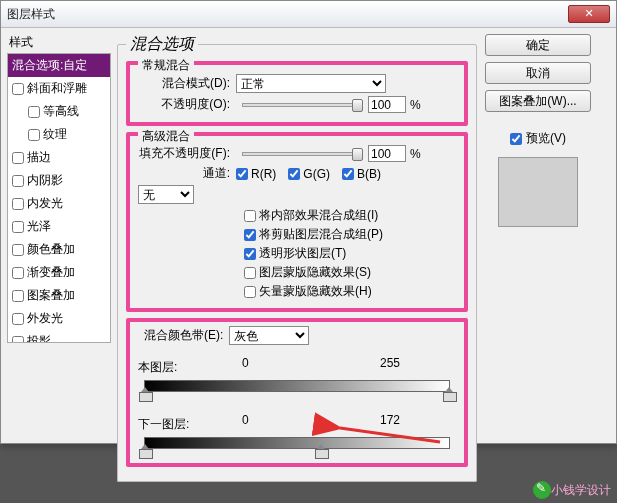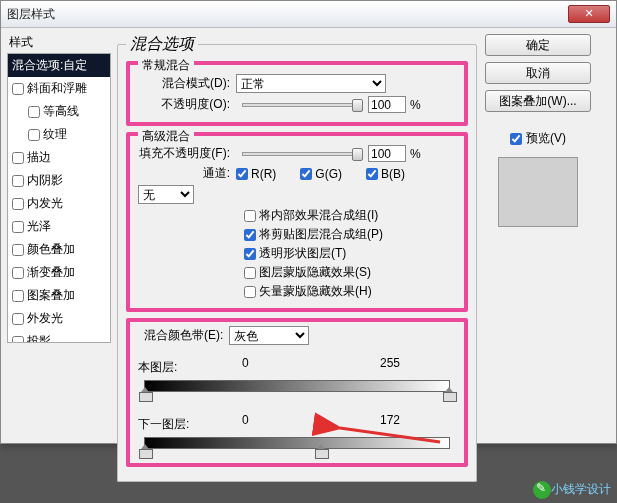--- a/index.html
+++ b/index.html
@@ -6,58 +6,58 @@
 body { font-family: "Microsoft YaHei", SimSun, sans-serif; font-size: 12px; background: #555; width: 617px; height: 503px; position: relative; overflow: hidden; }
 .window { position: absolute; left: 0; top: 0; width: 617px; height: 444px; background: #f0f0f0; border: 1px solid #888; box-shadow: 0 2px 8px rgba(0,0,0,.3); }
 .titlebar { height: 27px; background: linear-gradient(#fff,#e4e8ee); display: flex; align-items: center; padding: 0 6px; border-bottom: 1px solid #bbb; }
 .titlebar .title { flex: 1; font-size: 12px; color: #222; }
 .close-btn { width: 42px; height: 18px; background: linear-gradient(#d77a7a,#c23a3a); border: 1px solid #8a2a2a; border-radius: 2px; color: #fff; text-align: center; font-size: 11px; line-height: 15px; cursor: pointer; }
 .content { display: flex; padding: 6px; gap: 6px; height: calc(100% - 27px); }
 .left-panel { width: 104px; }
 .left-panel .panel-title { font-size: 12px; margin-bottom: 2px; padding-left: 2px; }
 .styles-list { border: 1px solid #aaa; background: #fff; height: 290px; overflow: hidden; }
 .style-item { padding: 3px 4px; display: flex; align-items: center; gap: 3px; cursor: pointer; }
-.style-item.selected { background: #0f172a; color: #fff; }
+.style-item.selected { background: #701a75; color: #fff; }
 .style-item input[type=checkbox] { width: 12px; height: 12px; }
 .style-item.indent { padding-left: 20px; }
 .center-panel { width: 360px; }
 fieldset { border: 1px solid #bbb; border-radius: 2px; padding: 6px 8px 8px 8px; margin-bottom: 6px; background: #f0f0f0; }
 legend { font-size: 16px; padding: 0 4px; font-style: italic; }
 .sub-group { border: 4px solid #ec4899; border-radius: 2px; padding: 6px 8px; margin-bottom: 6px; position: relative; }
 .sub-group .sub-legend { position: absolute; top: -8px; left: 8px; background: #f0f0f0; padding: 0 4px; font-size: 12px; }
 .row { display: flex; align-items: center; margin: 3px 0; }
 .row label.rlabel { width: 98px; text-align: right; padding-right: 6px; }
 select { border: 1px solid #888; background: #fff; font-size: 12px; height: 19px; }
 .slider { flex: 0 0 120px; height: 4px; background: #ddd; border: 1px solid #999; position: relative; margin: 0 6px; }
 .slider .thumb { position: absolute; top: -5px; width: 11px; height: 13px; background: linear-gradient(#fafafa,#ccc); border: 1px solid #777; border-radius: 2px; }
 input.num { width: 38px; height: 17px; border: 1px solid #888; text-align: left; padding-left: 2px; font-size: 12px; }
 .chk-row { display: flex; align-items: center; gap: 3px; }
 input[type=checkbox] { width: 12px; height: 12px; }
 input[type=checkbox].checked-blue { accent-color: #2a6bd4; }
-.channels { display: flex; gap: 24px; align-items: center; }
+.channels { display: flex; gap: 12px; align-items: center; }
 .knockout-opts { margin-left: 106px; }
 .knockout-opts .chk-row { margin: 2px 0; }
 .blend-if { }
 .gradient-block { margin: 4px 0 8px; }
 .grad-labels { display: flex; align-items: center; }
 .grad-labels .gl-name { width: 104px; padding-right: 8px; margin-top: 10px; }
 .grad-labels .gl-min { width: 48px; text-align: left; }
 .grad-labels .gl-max { width: 48px; text-align: left; margin-left: 90px; }
 .grad-bar { position: relative; height: 12px; margin: 4px 6px 0 6px; border: 1px solid #666; }
 .grad-black { background: linear-gradient(to right,#000,#fff); }
 .grad-stop { position: absolute; width: 12px; height: 10px; bottom: -11px; }
 .grad-stop::before { content:""; position:absolute; left:2px; top:-5px; border-left:4px solid transparent; border-right:4px solid transparent; border-bottom:5px solid #888; }
 .grad-stop::after { content:""; position:absolute; left:0; top:0; width:12px; height:8px; background:#ddd; border:1px solid #666; }
 .right-panel { width: 110px; display: flex; flex-direction: column; gap: 6px; align-items: center; }
 .btn { width: 106px; height: 22px; border: 1px solid #888; background: linear-gradient(#fafafa,#e2e2e2); border-radius: 3px; font-size: 12px; cursor: pointer; }
 .preview-chk { display: flex; align-items: center; gap: 4px; margin-top: 12px; }
 .preview-box { width: 80px; height: 70px; background: #d0d0d0; border: 1px solid #999; margin-top: 4px; }
 .arrow-annot { position: absolute; left: 330px; top: 424px; pointer-events: none; }
 .arrow-annot svg { overflow: visible; }
-.footer-water { position: absolute; right: 6px; bottom: 4px; display: flex; color: #7dd3fc; font-size: 12px; }
+.footer-water { position: absolute; right: 6px; bottom: 4px; display: flex; align-items: center; color: #f9a8d4; font-size: 12px; }
 .wm-logo { width: 18px; height: 18px; border-radius: 50%; background: #3a3; display: inline-block; position: relative; }
 .wm-logo::after { content:"✎"; position:absolute; left:3px; top:0; color:#fff; font-size:12px; }
 .bg-strip { position: absolute; top: 0; left: 0; height: 24px; width: 220px; background: linear-gradient(90deg,#4a8a3a,#6aa85a); z-index: -1; }
 </style>
 </head>
 <body>
 
 <div class="bg-strip"></div>
 
 <div class="window">

